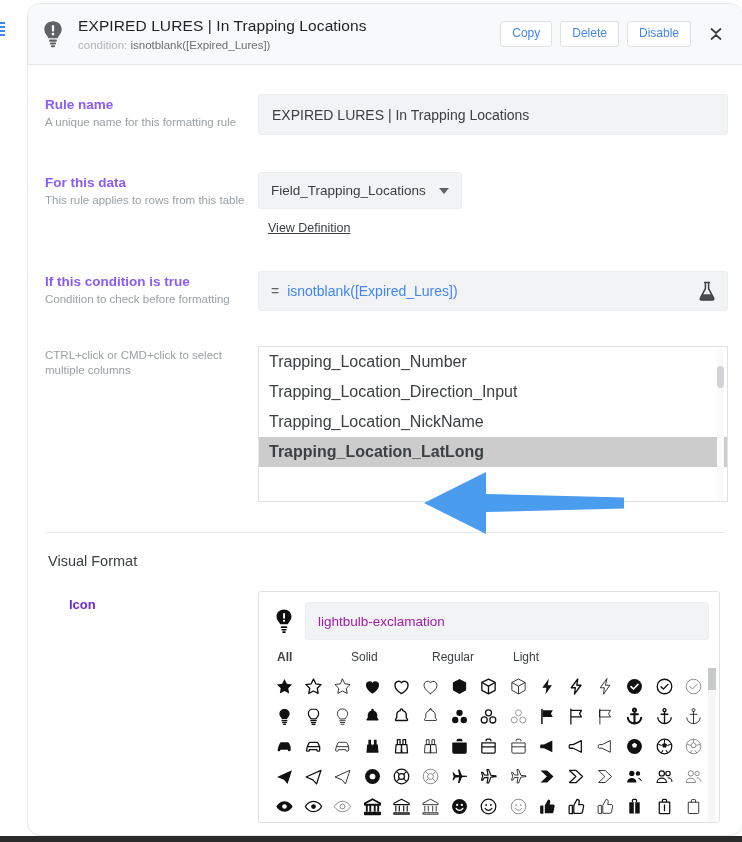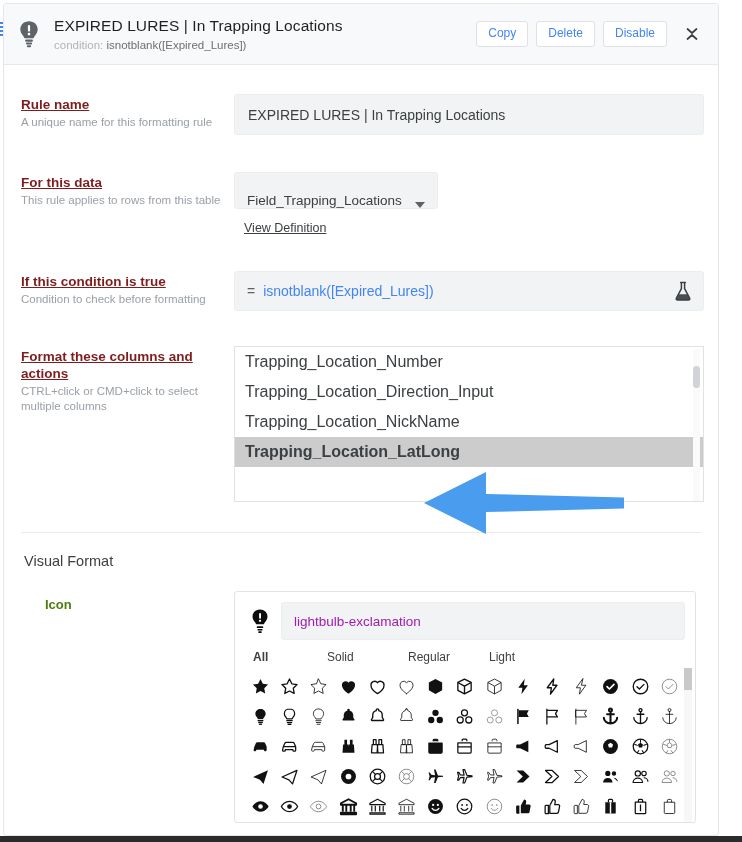--- a/index.html
+++ b/index.html
@@ -17,24 +17,24 @@
   #gutter {
     position:absolute; left:0; top:0; width:13px; height:842px;
     background:#ffffff;
   }
   #gutter-icon {
     position:absolute; left:0px; top:22px; width:7px; height:14px;
   }
 
   
   #card {
-    position:absolute; left:3px; top:3px; width:716px; height:833px;
+    position:absolute; left:27px; top:3px; width:716px; height:833px;
     background:#ffffff;
     border:1px solid #e4e6ea;
-    border-radius:3px;
+    border-radius:13px;
     overflow:hidden;
   }
 
   
   #header {
     position:relative;
     height:61px;
     background:#f8f9fa;
     border-bottom:1px solid #e6e8eb;
     display:flex; align-items:center;
@@ -64,39 +64,39 @@
     display:flex; align-items:center; justify-content:center;
     cursor:pointer; background:transparent; border:none; padding:0;
   }
 
   
   #body { position:relative; }
 
   .row { display:flex; padding:0 14px 0 17px; }
   .lbl-col { width:213px; flex:0 0 213px; padding-top:2px; padding-right:12px; }
   .lbl-title {
-    font-size:13.5px; font-weight:700; color:#7f1d1d;
-    line-height:17px; margin-bottom:2px;text-decoration:underline;
+    font-size:13.5px; font-weight:700; color:#8b5cf6;
+    line-height:17px; margin-bottom:2px;
   }
   .lbl-desc { font-size:11.5px; color:#9aa0a6; line-height:15px; }
   .ctl-col { flex:1 1 auto; min-width:0; }
 
   .text-input {
     background:#f1f3f4;
     border:1px solid #ebedef;
     border-radius:3px;
     height:41px;
     display:flex; align-items:center;
     padding:0 13px;
     font-size:14px; color:#3c4043;
     cursor:text;
   }
 
   .select-box {
-    display:inline-flex; align-items:flex-end;
+    display:inline-flex; align-items:center;
     background:#f1f3f4;
     border:1px solid #ebedef;
     border-radius:3px;
     height:37px;
     padding:0 12px;
     font-size:13.5px; color:#3c4043;
     cursor:pointer;
   }
   .caret {
     width:0; height:0; margin-left:13px;
@@ -148,21 +148,21 @@
 
   hr.sep { border:none; border-top:1px solid #e8eaed; margin:0 17px; }
 
   .section-title {
     font-size:14.5px; color:#3c4043; font-weight:400;
     padding:20px 0 0 20px;
   }
 
   
   .icon-label {
-    font-size:13px; font-weight:700; color:#4d7c0f;
+    font-size:13px; font-weight:700; color:#6d28d9;
     padding-top:4px;
   }
   .picker {
     border:1px solid #e0e2e5; border-radius:3px;
     background:#ffffff;
     width:462px; height:232px;
     overflow:hidden; position:relative;
   }
   .picker-top { display:flex; align-items:center; padding:10px 10px 8px; }
   .picker-bulb { width:22px; height:27px; margin:0 10px 0 4px; flex:0 0 22px; }
@@ -295,21 +295,20 @@
           <svg width="20" height="22" viewBox="0 0 20 22" style="flex:0 0 20px;">
             <path d="M7.6 2.5h4.8M8.4 2.5v6.2L3.4 18.2c-.5.9.1 1.9 1.1 1.9h11c1 0 1.6-1 1.1-1.9l-5-9.5V2.5" fill="none" stroke="#3c4043" stroke-width="1.5" stroke-linecap="round" stroke-linejoin="round"></path>
             <path d="M5.7 14.2h8.6l3 5.9H2.7z" fill="#3c4043" opacity="0.92"></path>
           </svg>
         </div>
       </div>
     </div>
 
     <div class="row" style="padding-top:35px;">
       <div class="lbl-col">
-        <div class="lbl-title">Format these columns and actions</div>
         <div class="lbl-desc">CTRL+click or CMD+click to select multiple columns</div>
       </div>
       <div class="ctl-col">
         <div class="list-box">
           <div class="list-item">Trapping_Location_Number</div>
           <div class="list-item">Trapping_Location_Direction_Input</div>
           <div class="list-item">Trapping_Location_NickName</div>
           <div class="list-item selected">Trapping_Location_LatLong</div>
           <div class="list-track"></div>
           <div class="list-thumb"></div>

